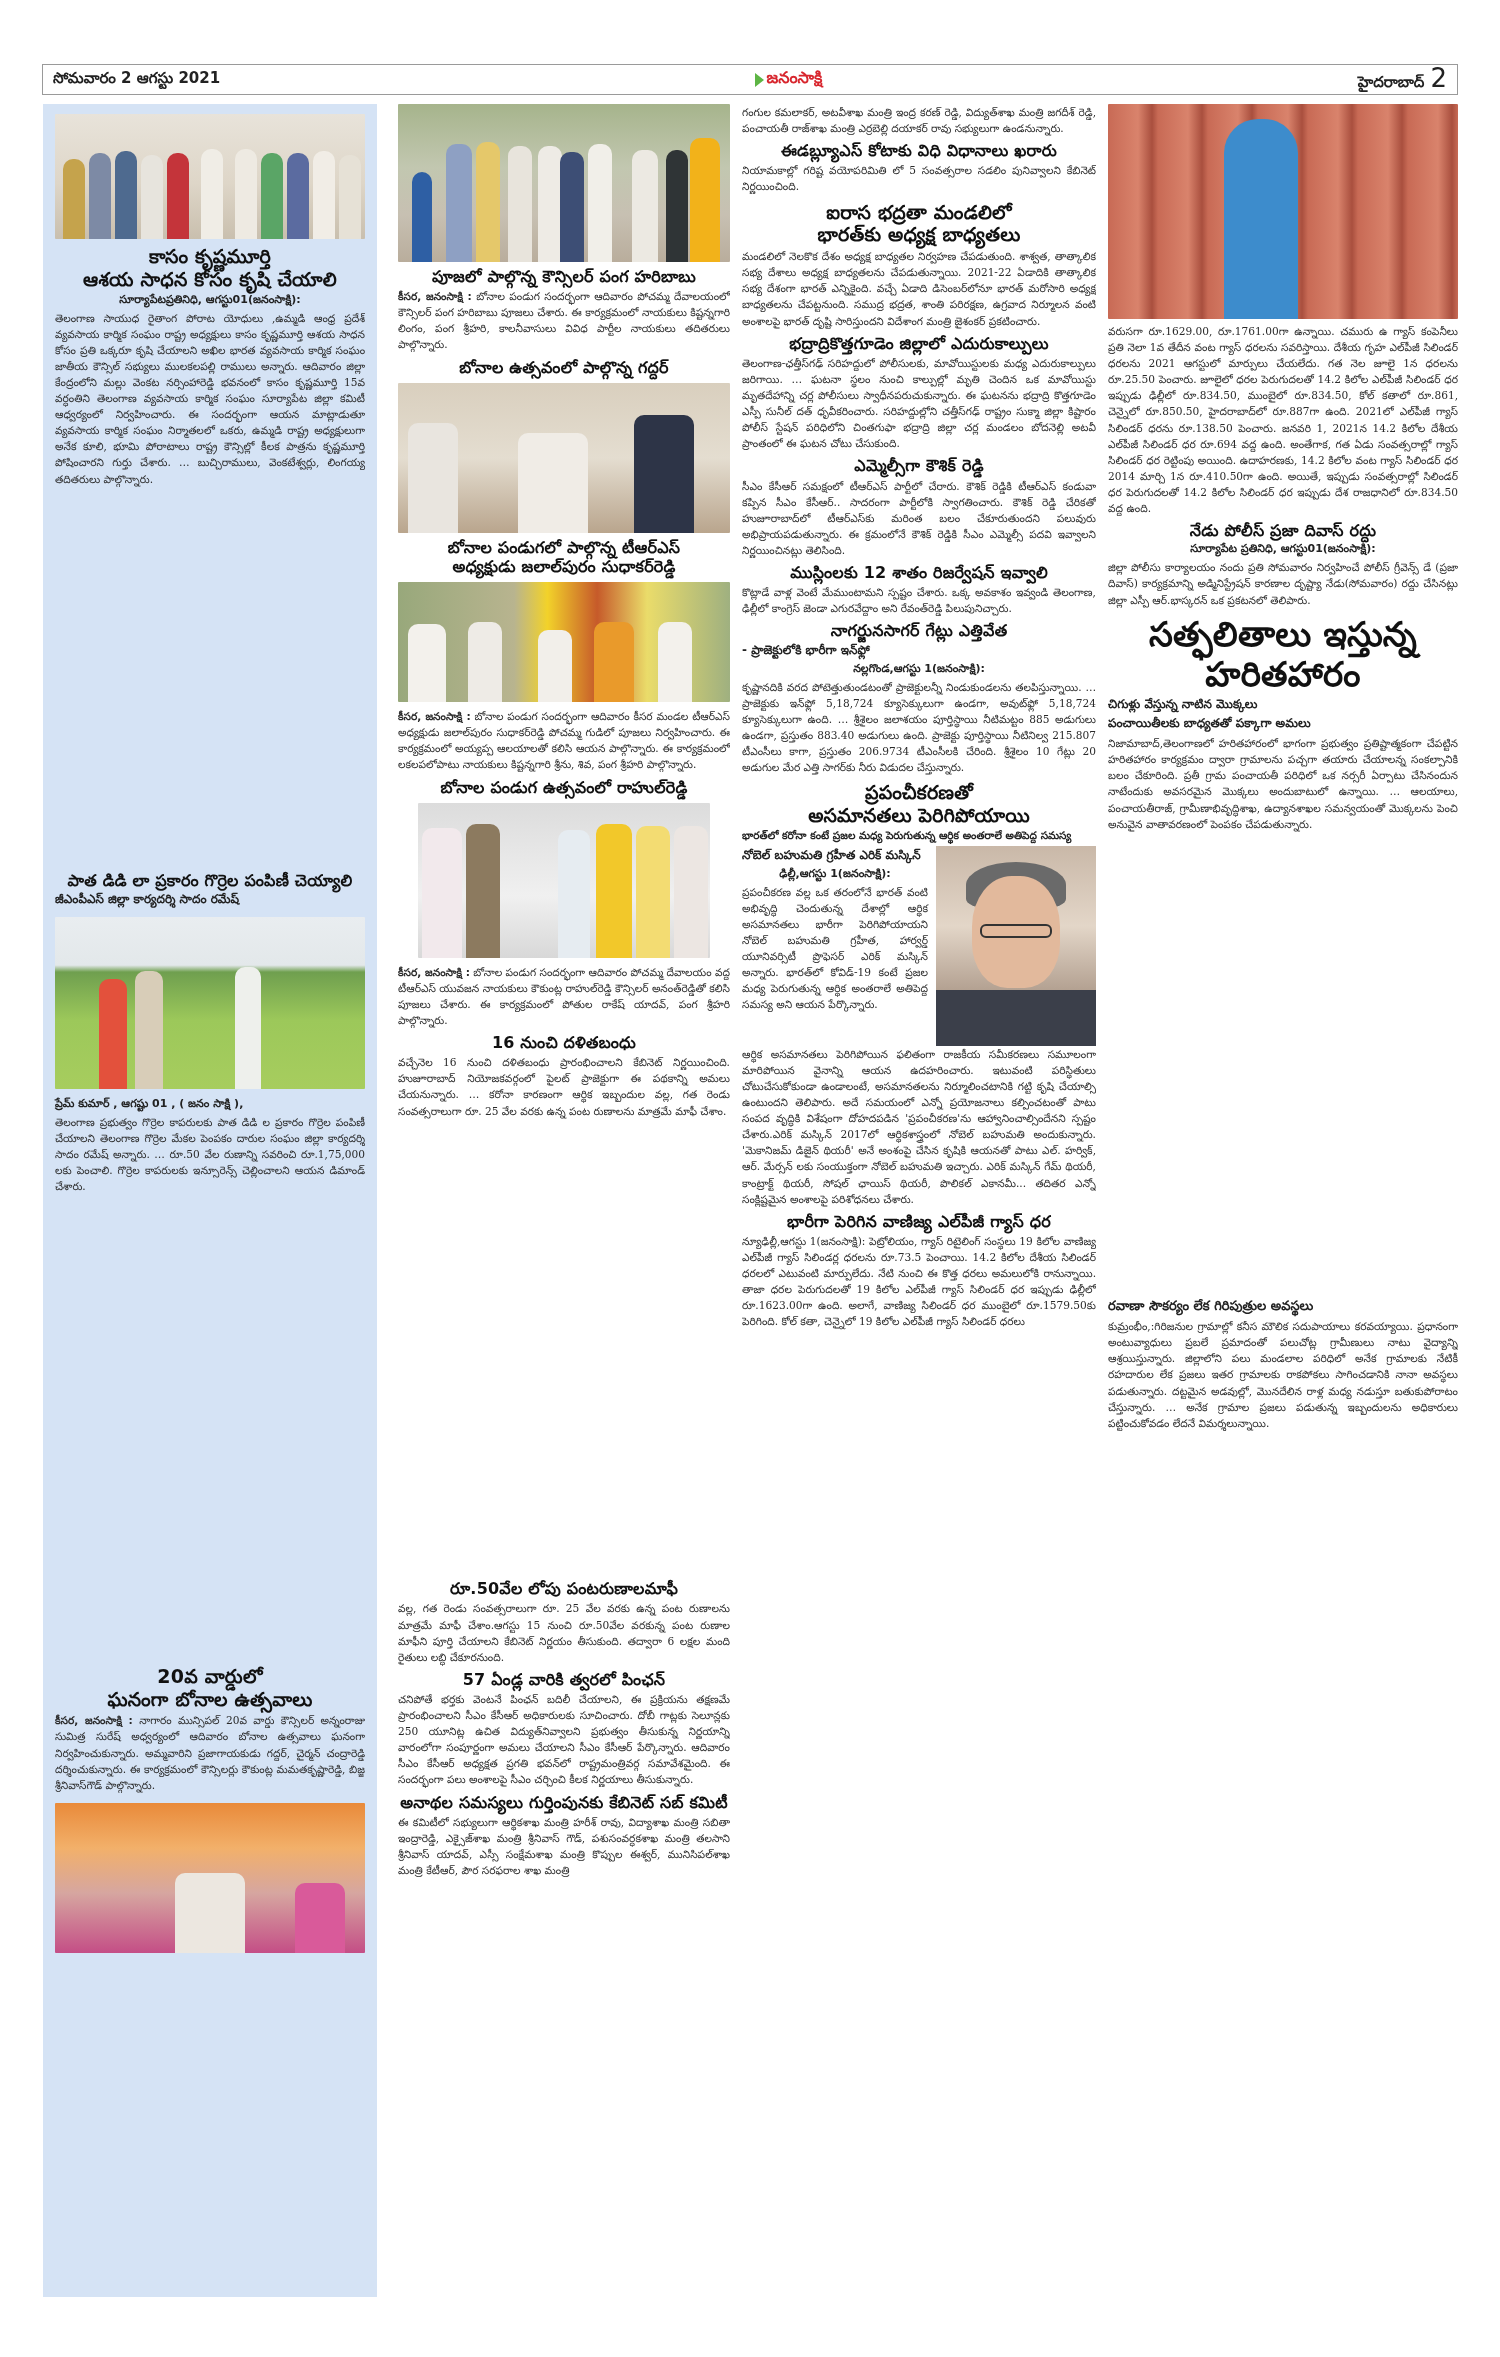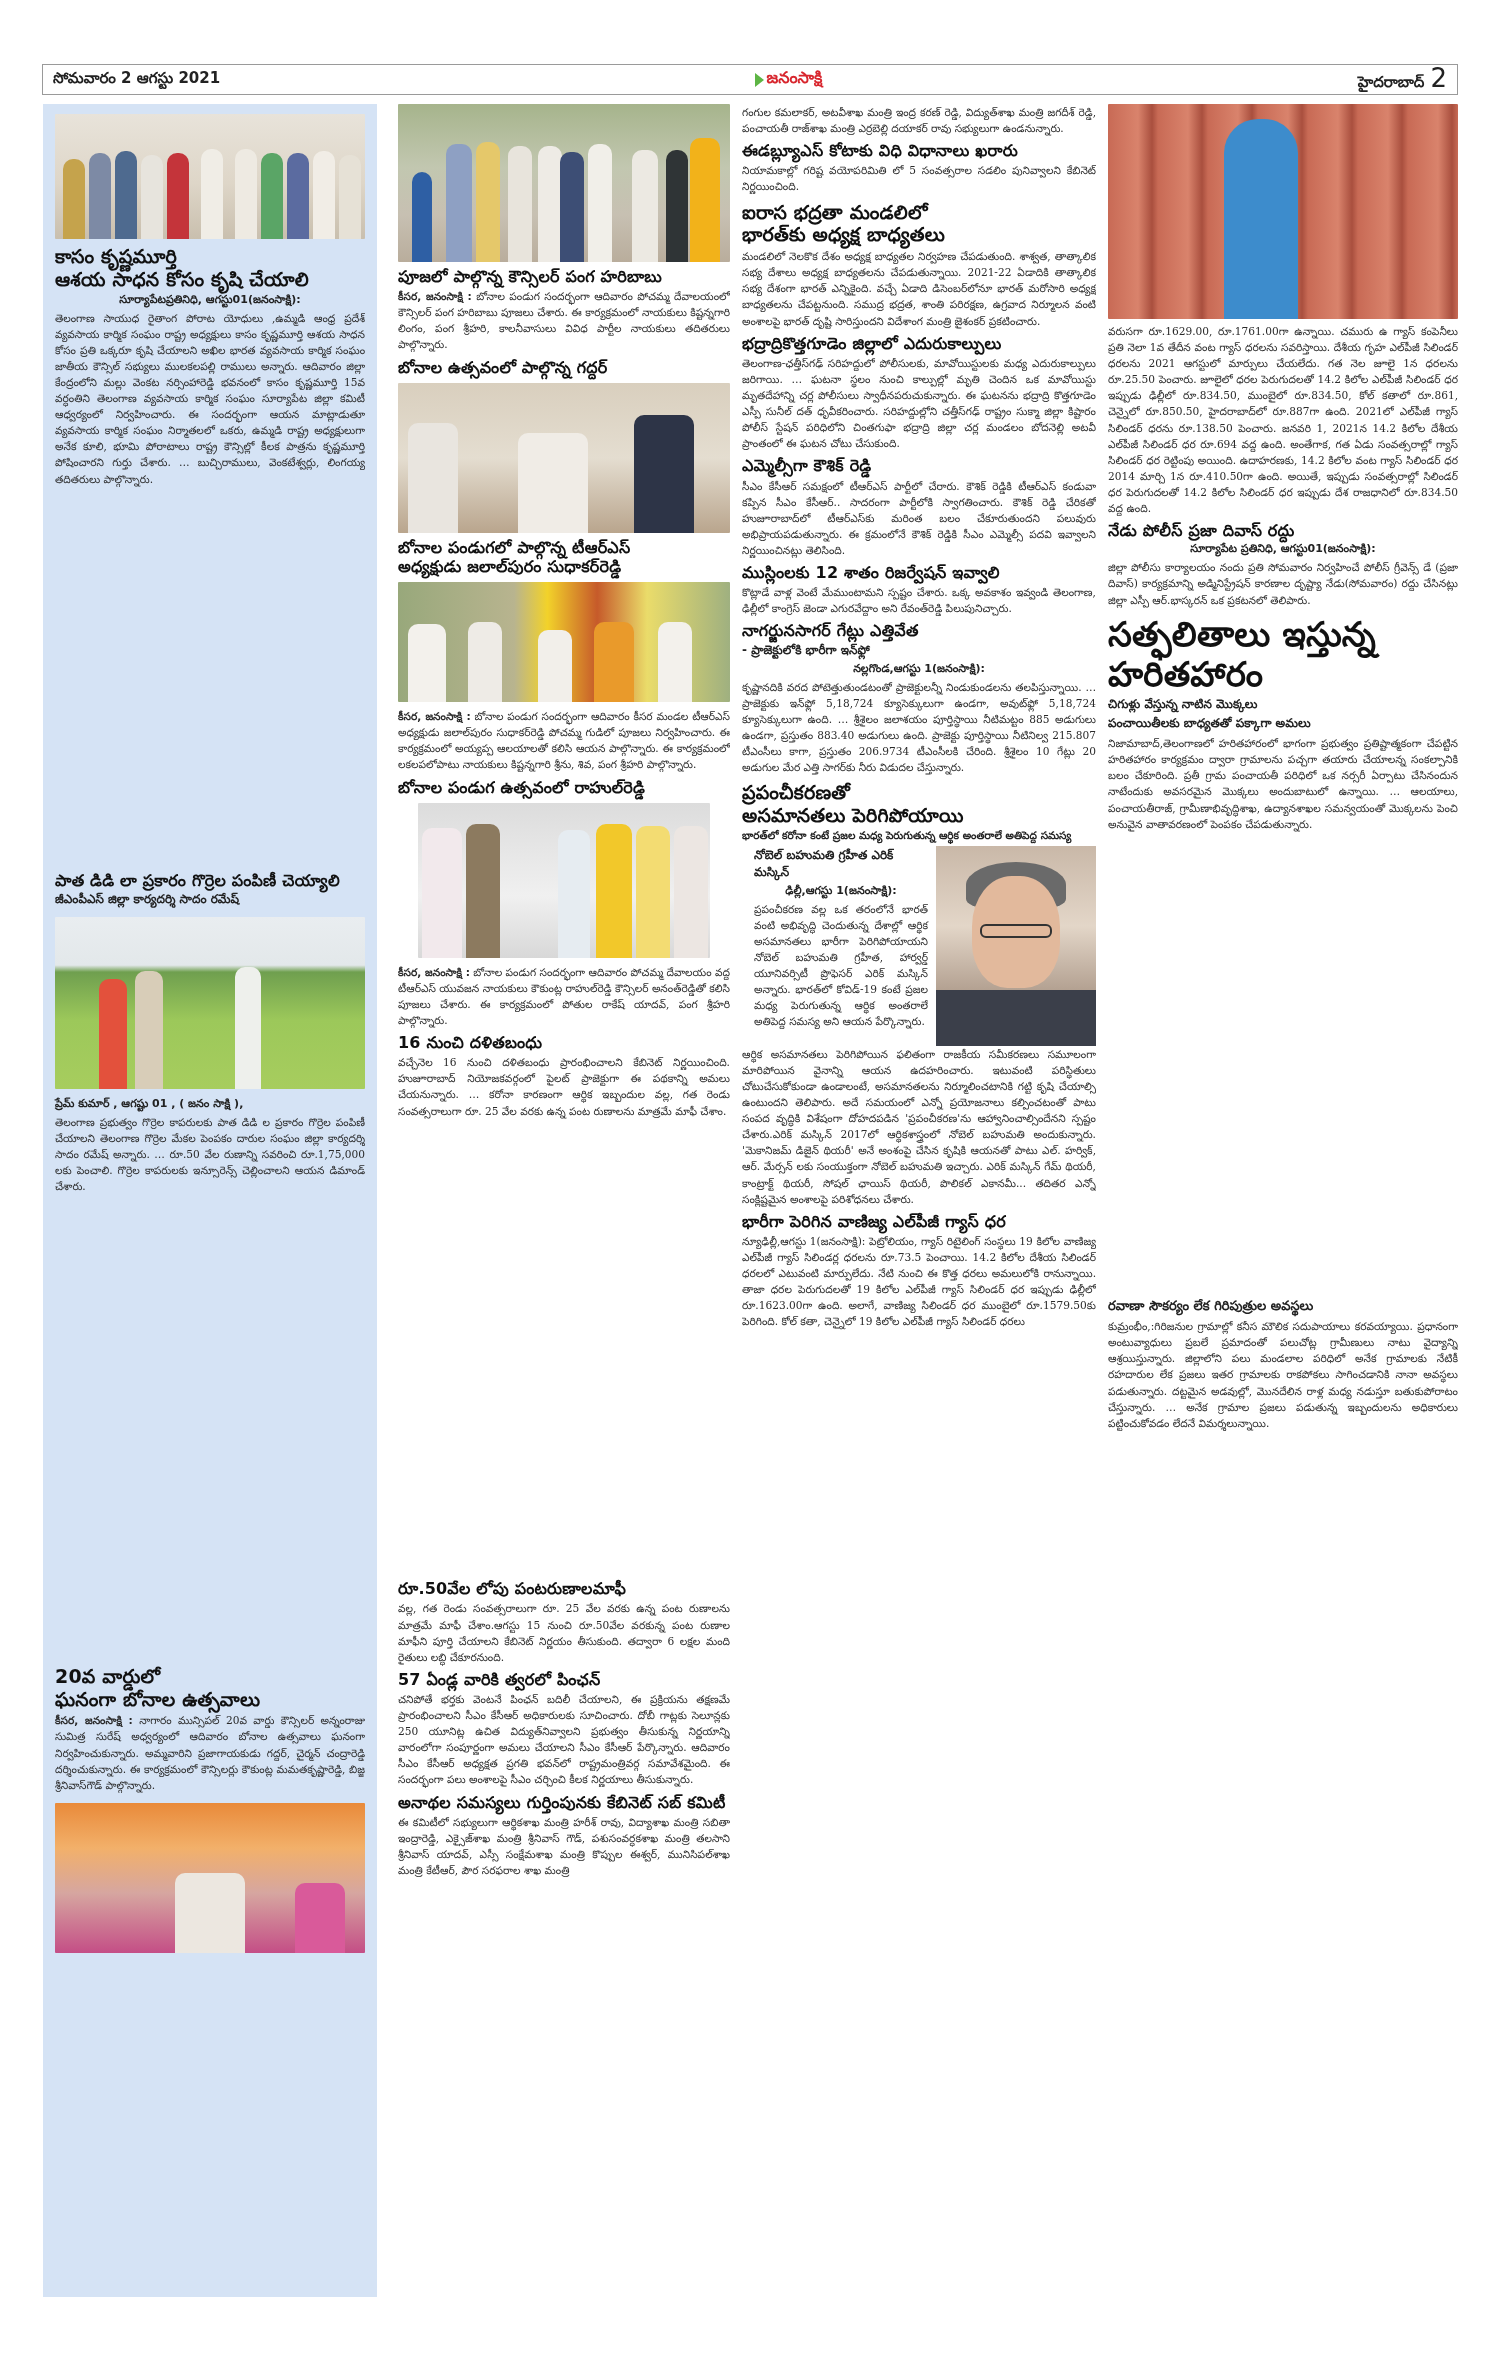--- a/index.html
+++ b/index.html
@@ -19,31 +19,31 @@
 
   .col { position: absolute; top: 104px; bottom: 60px; overflow: hidden; }
   .col1 { left: 43px; width: 334px; background: #d5e3f5; padding: 10px 12px; }
   .col2 { left: 398px; width: 332px; }
   .col3 { left: 742px; width: 354px; }
   .col4 { left: 1108px; width: 350px; }
 
   .photo { width: 100%; border-radius: 1px; position: relative; overflow: hidden; }
   .photo .fig { position: absolute; bottom: 0; border-radius: 10px 10px 0 0; }
 
-  h2.hl { font-family: "DejaVu Sans", sans-serif; font-weight: 900; color: #111; line-height: 1.2; letter-spacing: 0.2px; }
+  h2.hl { font-family: "DejaVu Sans", sans-serif; font-weight: 900; text-align: center; color: #111; line-height: 1.2; letter-spacing: 0.2px; }
   .hl-xl { font-size: 24px; margin: 6px 0 2px; }
   .hl-lg { font-size: 19px; margin: 6px 0 2px; }
   .hl-md { font-size: 16px; margin: 5px 0 2px; }
   .hl-giant { font-size: 40px; margin: 8px 0 4px; line-height: 1.25; }
   .sub { text-align: left; font-size: 12px; font-weight: bold; color: #222; margin: 2px 0; }
   .dateline { text-align: center; font-size: 11px; font-weight: bold; margin-bottom: 2px; }
   p.body { font-family: "DejaVu Serif", serif; font-size: 10.6px; line-height: 1.52; text-align: justify; color: #2a2a2a; margin-bottom: 3px; }
   p.body b { font-family: "DejaVu Sans", sans-serif; }
 
-  .erik { display: flex; gap: 8px; margin-left: 12px; }
+  .erik { display: flex; gap: 8px; }
   .erik .left { flex: 1; }
   .erik .portrait { width: 160px; height: 200px; background: linear-gradient(180deg,#c9b8a8 0%,#e3d6c8 40%,#8a7362 100%); position: relative; flex-shrink: 0; }
   .erik .portrait .face { position: absolute; left: 36px; top: 30px; width: 88px; height: 112px; border-radius: 45% 45% 40% 40%; background: #e2b99c; }
   .erik .portrait .hair { position: absolute; left: 30px; top: 16px; width: 100px; height: 46px; border-radius: 50% 50% 20% 20%; background: #6a6a6a; }
   .erik .portrait .glasses { position: absolute; left: 44px; top: 78px; width: 72px; height: 14px; border: 2px solid #333; border-radius: 6px; }
   .erik .portrait .shirt { position: absolute; left: 0; right: 0; bottom: 0; height: 56px; background: #3b3f4a; }
 </style>
 </head>
 <body>
 

